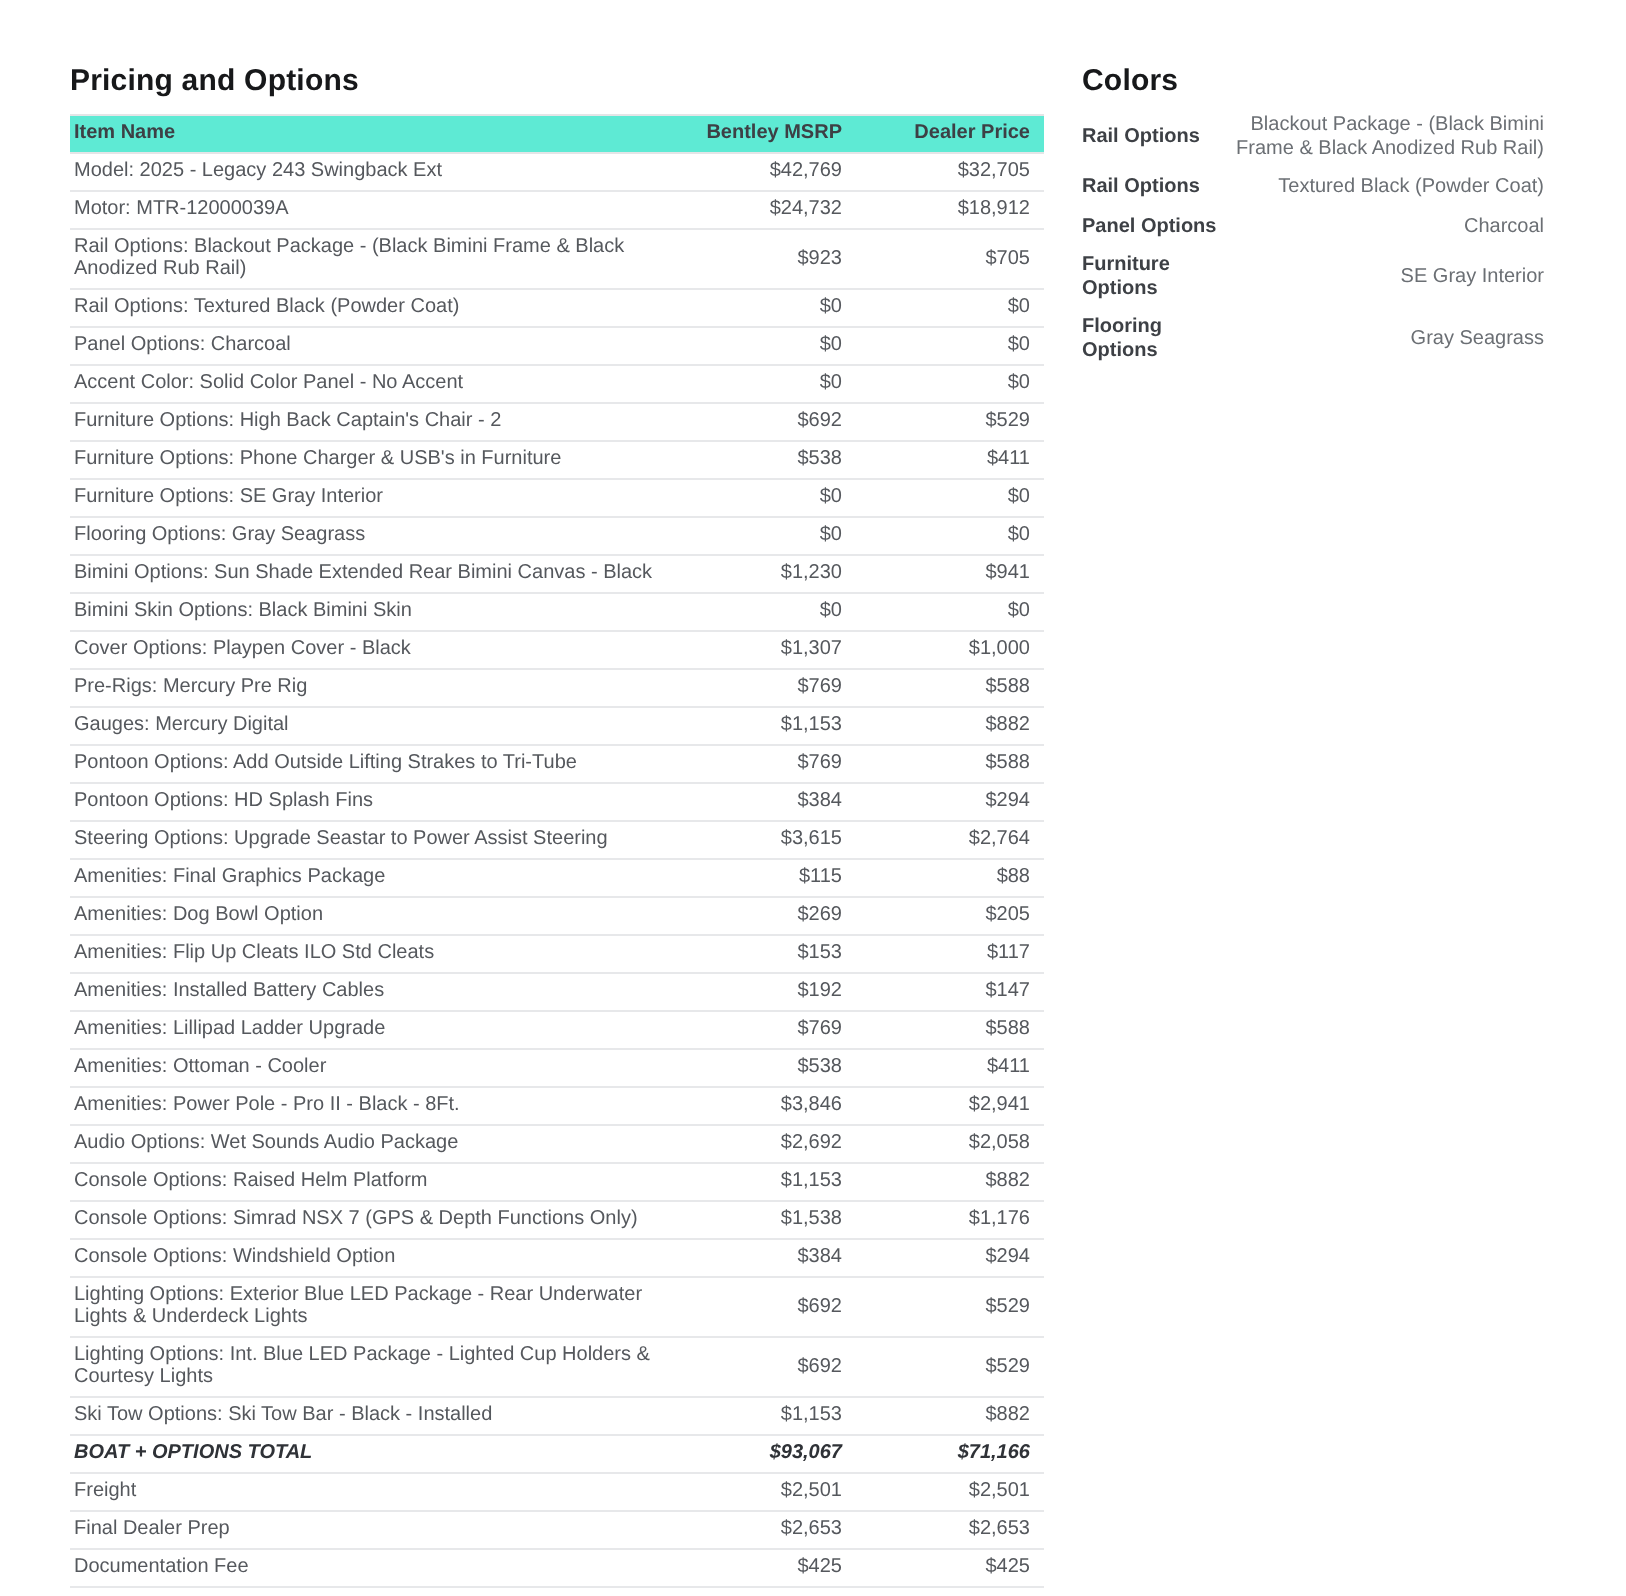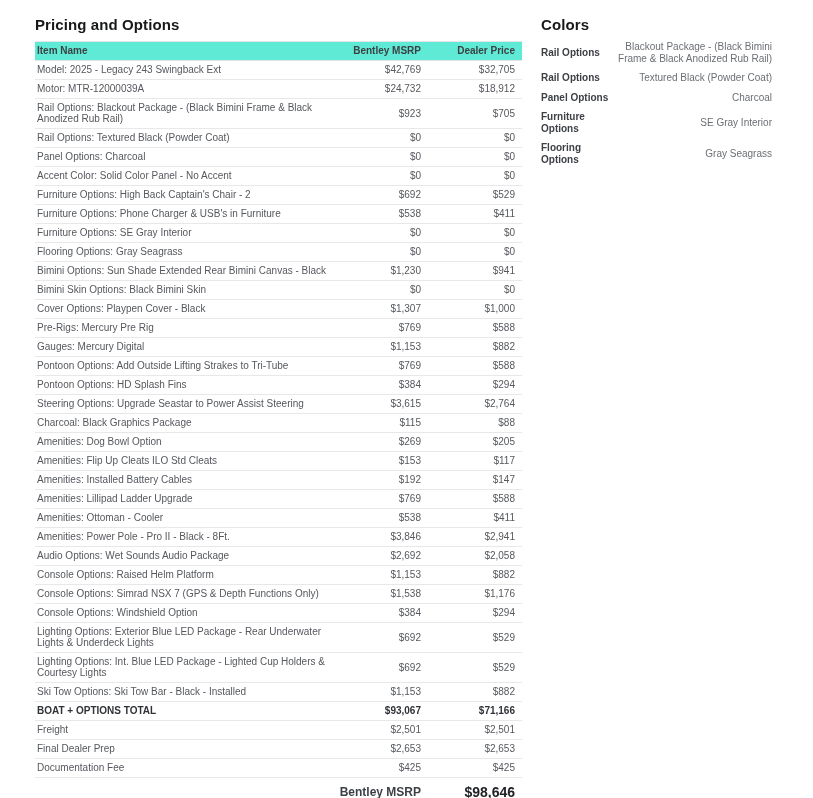--- a/index.html
+++ b/index.html
@@ -18,20 +18,21 @@
   .pricing-section { width: 487px; flex: none; }
   .colors-section  { width: 231px; flex: none; margin-left: 19px; }
 
   .section-title {
     font-size: 15px;
     font-weight: 700;
     color: #17181a;
     letter-spacing: 0.1px;
     margin-bottom: 7px;
     line-height: 18px;
+    margin-top: 16px;
   }
 
   table.pricing {
     width: 100%;
     border-collapse: collapse;
     table-layout: fixed;
     font-size: 10px;
     color: #55585d;
   }
   table.pricing col.c-name   { width: 300px; }
@@ -59,20 +60,21 @@
   }
   table.pricing tbody td.num {
     text-align: right;
     padding-right: 0;
     white-space: nowrap;
   }
   table.pricing tbody td:last-child { padding-right: 7px; padding-left: 12px; }
   table.pricing tr.total-row td {
     font-weight: 700;
     color: #2f3237;
+    font-style: italic;
   }
 
   table.pricing tfoot td {
     border-bottom: none;
     padding-top: 6px;
     text-align: right;
     white-space: nowrap;
   }
   table.pricing tfoot td.footer-label {
     font-size: 12px;
@@ -213,21 +215,21 @@
             <td>Pontoon Options: HD Splash Fins</td>
             <td class="num">$384</td>
             <td class="num">$294</td>
           </tr>
           <tr>
             <td>Steering Options: Upgrade Seastar to Power Assist Steering</td>
             <td class="num">$3,615</td>
             <td class="num">$2,764</td>
           </tr>
           <tr>
-            <td>Charcoal: Black Graphics Package</td>
+            <td>Amenities: Final Graphics Package</td>
             <td class="num">$115</td>
             <td class="num">$88</td>
           </tr>
           <tr>
             <td>Amenities: Dog Bowl Option</td>
             <td class="num">$269</td>
             <td class="num">$205</td>
           </tr>
           <tr>
             <td>Amenities: Flip Up Cleats ILO Std Cleats</td>

